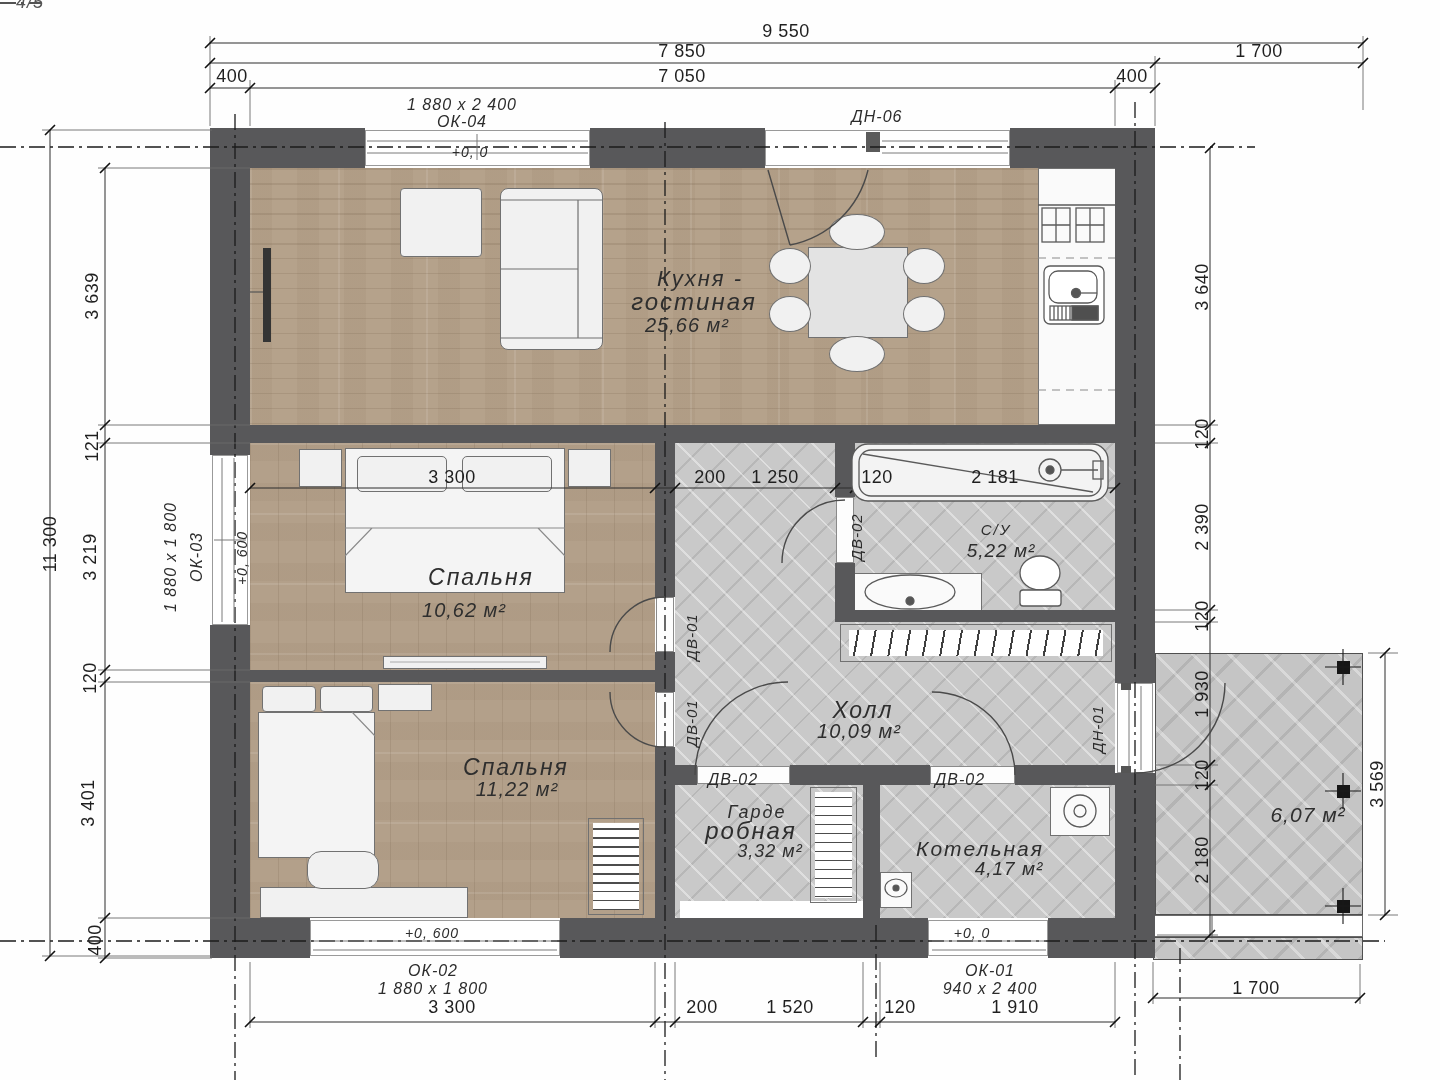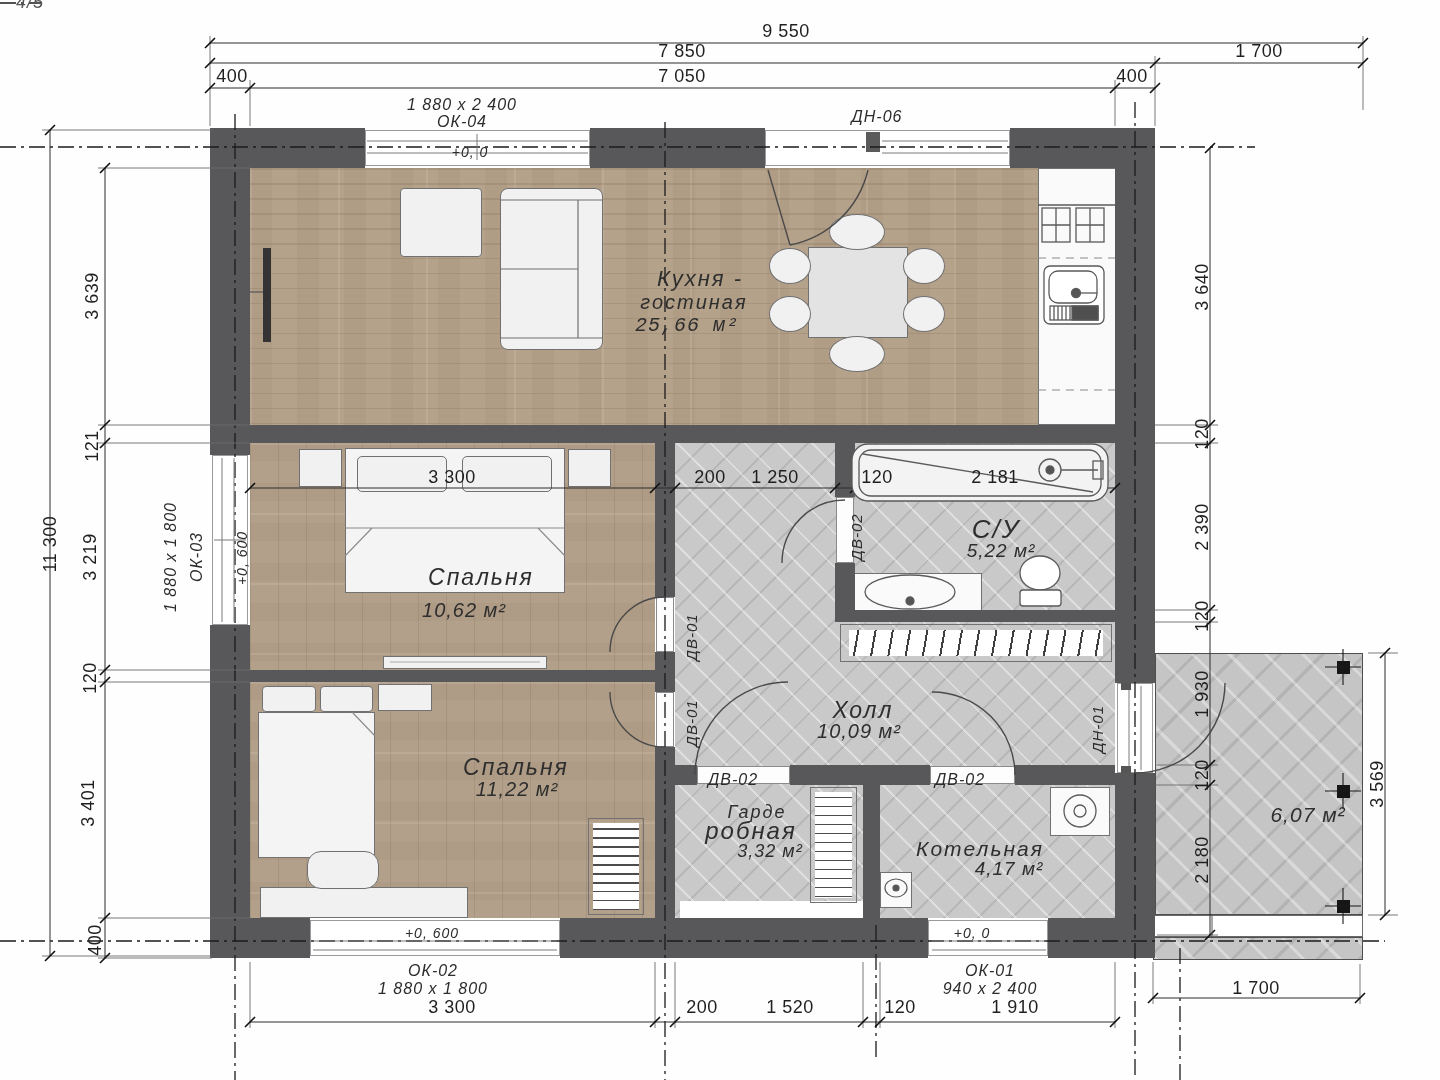--- a/index.html
+++ b/index.html
@@ -276,27 +276,27 @@
   <div class="it" style="left:990px;top:989px;">940 x 2 400</div>
 
   <div class="it v" style="left:856px;top:537px;font-size:15px;">ДВ-02</div>
   <div class="it v" style="left:691px;top:637px;font-size:15px;">ДВ-01</div>
   <div class="it v" style="left:691px;top:723px;font-size:15px;">ДВ-01</div>
   <div class="it" style="left:733px;top:780px;">ДВ-02</div>
   <div class="it" style="left:960px;top:780px;">ДВ-02</div>
   <div class="it v" style="left:1097px;top:729px;font-size:15px;">ДН-01</div>
 
   <div class="room" style="left:700px;top:279px;font-size:22px;">Кухня -</div>
-  <div class="room" style="left:694px;top:302px;font-size:20px;">гостиная</div>
-  <div class="room area" style="left:687px;top:325px;font-family:Liberation Mono, monospace;">25,66 м²</div>
+  <div class="room" style="left:694px;top:302px;font-size:24px;">гостиная</div>
+  <div class="room area" style="left:687px;top:325px;">25,66 м²</div>
   <div class="room" style="left:481px;top:577px;">Спальня</div>
   <div class="room area" style="left:464px;top:610px;">10,62 м²</div>
   <div class="room" style="left:516px;top:767px;">Спальня</div>
   <div class="room area" style="left:517px;top:789px;">11,22 м²</div>
-  <div class="room" style="left:996px;top:529px;font-size:26px;">С/У</div>
+  <div class="room" style="left:996px;top:529px;font-size:15px;">С/У</div>
   <div class="room area" style="left:1001px;top:551px;font-size:19px;">5,22 м²</div>
   <div class="room" style="left:863px;top:710px;">Холл</div>
   <div class="room area" style="left:859px;top:731px;">10,09 м²</div>
   <div class="room" style="left:757px;top:812px;font-size:18px;">Гарде</div>
   <div class="room" style="left:751px;top:831px;font-size:24px;">робная</div>
   <div class="room area" style="left:770px;top:851px;font-size:18px;">3,32 м²</div>
   <div class="room" style="left:980px;top:849px;font-size:21px;">Котельная</div>
   <div class="room area" style="left:1009px;top:869px;font-size:19px;">4,17 м²</div>
   <div class="room area" style="left:1308px;top:815px;font-size:21px;">6,07 м²</div>
 

